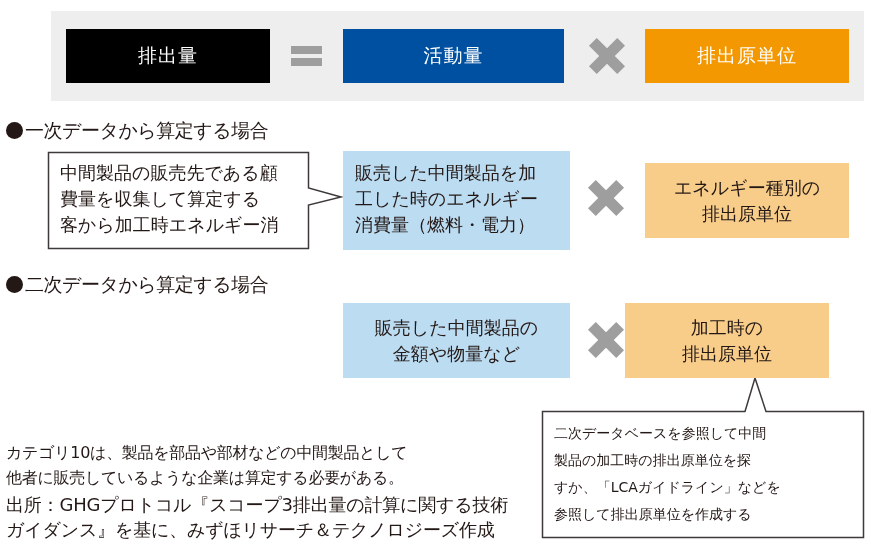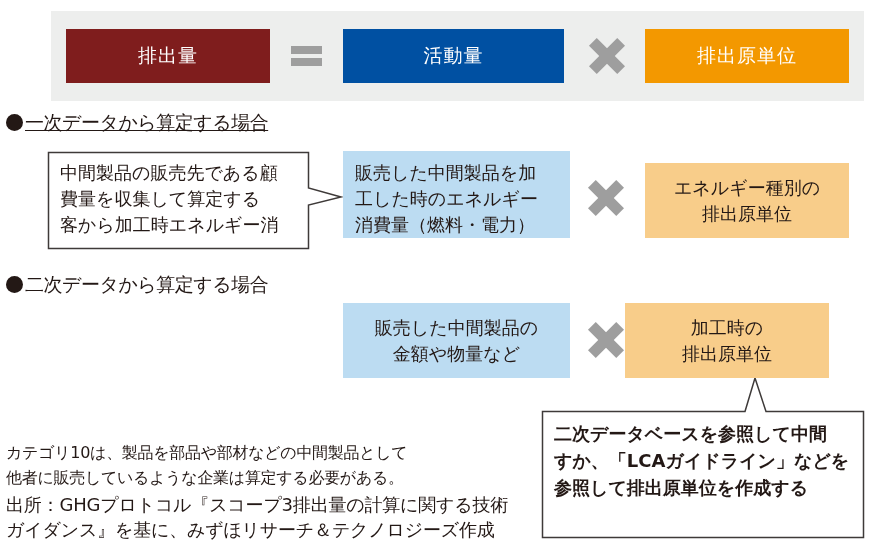--- a/index.html
+++ b/index.html
@@ -22,51 +22,51 @@
   .obox { background:#f8cd8a; font-size:18px; line-height:26px; display:flex;
           align-items:center; justify-content:center; text-align:center; }
   .note { font-size:16px; left:6px; white-space:nowrap; letter-spacing:-0.3px; }
   .src { font-size:18px; left:6px; white-space:nowrap; letter-spacing:-0.2px; }
   .line { display:block; }
 </style>
 </head>
 <body>
 
 <div class="abs band"></div>
-<div class="abs topbox" style="left:66px;width:204px;background:#7f1d1d;">
+<div class="abs topbox" style="left:66px;width:204px;background:#000000;">
   <span>排出量</span>
 </div>
 <div class="abs eq-bar" style="top:46px;"></div>
 <div class="abs eq-bar" style="top:58px;"></div>
 <div class="abs topbox" style="left:343px;width:221px;background:#0050a2;">
   <span>活動量</span>
 </div>
 <div class="abs cross" style="left:590px;top:39px;"></div>
 <div class="abs topbox" style="left:645px;width:204px;background:#f39800;">
   <span>排出原単位</span>
 </div>
 
-<div class="abs heading" style="top:110px;text-decoration:underline;">
+<div class="abs heading" style="top:118px;">
   <span class="dot"></span><span>一次データから算定する場合</span>
 </div>
 
 <svg class="abs" style="left:0;top:0;" width="871" height="550">
 
   <path d="M48.5 152.5 H308.5 V188 L341 197 L308.5 205 V248.5 H48.5 Z" fill="#ffffff" stroke="#3e3a39" stroke-width="1.5"></path>
 
   <path d="M542.5 411.5 H745 L755 378 L766 411.5 H863.5 V537.5 H542.5 Z" fill="#ffffff" stroke="#3e3a39" stroke-width="1.5"></path>
 </svg>
 
 <div class="abs" style="left:60px;top:160px;width:250px;font-size:18px;line-height:26px;">
   <span class="line">中間製品の販売先である顧</span>
   <span class="line">費量を収集して算定する</span>
   <span class="line">客から加工時エネルギー消</span>
 </div>
 
-<div class="abs lbox" style="left:343px;top:151px;width:227px;height:87px;padding:9px 0 0 12px;">
+<div class="abs lbox" style="left:343px;top:151px;width:227px;height:99px;padding:9px 0 0 12px;">
   <span class="line">販売した中間製品を加</span>
   <span class="line">工した時のエネルギー</span>
   <span class="line">消費量（燃料・電力）</span>
 </div>
 <div class="abs cross" style="left:589px;top:181px;"></div>
 <div class="abs obox" style="left:645px;top:163px;width:204px;height:75px;">
   <div>
     <span class="line">エネルギー種別の</span>
     <span class="line">排出原単位</span>
   </div>
@@ -83,22 +83,23 @@
   </div>
 </div>
 <div class="abs cross" style="left:589px;top:323px;"></div>
 <div class="abs obox" style="left:625px;top:303px;width:204px;height:75px;">
   <div>
     <span class="line">加工時の</span>
     <span class="line">排出原単位</span>
   </div>
 </div>
 
-<div class="abs" style="left:554px;top:420px;width:305px;font-size:18px;line-height:27px;font-weight:bold;">
+<div class="abs" style="left:554px;top:420px;width:305px;font-size:14px;line-height:27px;">
   <span class="line">二次データベースを参照して中間</span>
+  <span class="line">製品の加工時の排出原単位を探</span>
   <span class="line">すか、「LCAガイドライン」などを</span>
   <span class="line">参照して排出原単位を作成する</span>
 </div>
 
 <div class="abs note" style="top:440px;line-height:25px;">
   <span class="line">カテゴリ10は、製品を部品や部材などの中間製品として</span>
   <span class="line">他者に販売しているような企業は算定する必要がある。</span>
 </div>
 <div class="abs src" style="top:492px;line-height:25px;">
   <span class="line">出所：GHGプロトコル『スコープ3排出量の計算に関する技術</span>

